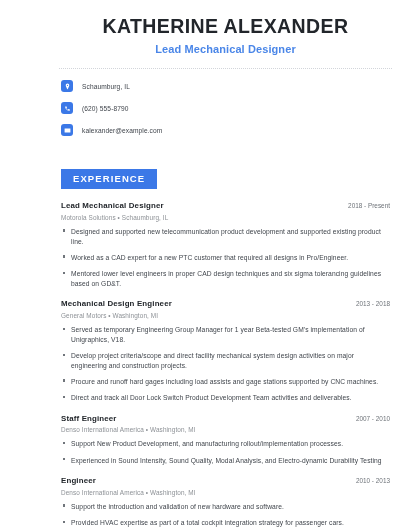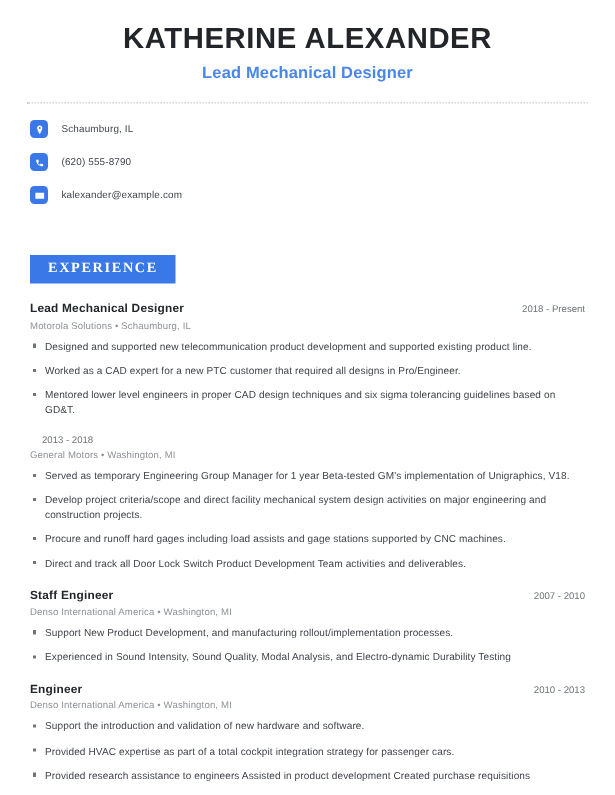--- a/index.html
+++ b/index.html
@@ -2,21 +2,21 @@
 <html><head>
 <meta charset="utf-8">
 <style>
   * { margin:0; padding:0; box-sizing:border-box; }
   html, body {
     width:410px; height:530px;
     background:#ffffff;
     font-family:"Liberation Sans", sans-serif;
     overflow:hidden;
   }
-  .page { width:410px; height:530px; position:relative; background:#fff; }
+  .page { width:410px; height:530px; position:relative; background:#fff;padding-left:41px; }
 
   
   .hdr { padding:14px 20px 0; text-align:center; }
   .name {
     font-size:19.5px; font-weight:bold; color:#22262b;
     letter-spacing:0.4px; line-height:1.25;
   }
   .role {
     font-size:11px; font-weight:bold; color:#4a86e8;
     margin-top:5px; letter-spacing:0.1px;
@@ -33,21 +33,21 @@
   .crow { display:flex; align-items:center; margin-bottom:10px; }
   .cbadge {
     width:12px; height:12px; border-radius:3px;
     background:#3b78e7; flex:0 0 auto;
     display:flex; align-items:center; justify-content:center;
   }
   .cbadge svg { display:block; }
   .ctext { font-size:6.6px; color:#3f444b; margin-left:9px; letter-spacing:0.1px; }
 
   
-  .sec { margin-top:32px; padding:0 20px;font-family:Liberation Serif, serif; }
+  .sec { margin-top:32px; padding:0 20px; }
   .badge {
     display:inline-block; background:#3b78e7; color:#fff;
     font-size:9.5px; font-weight:bold; letter-spacing:1.1px;
     padding:4px 12px 5px;
   }
 
   
   .jobs { padding:0 20px; margin-top:12px; }
   .job { margin-bottom:11px; }
   .jobhead { display:flex; align-items:baseline; justify-content:space-between; }
@@ -122,20 +122,21 @@
       <div class="jmeta">Motorola Solutions  •  Schaumburg, IL</div>
       <ul class="blist">
         <li>Designed and supported new telecommunication product development and supported existing product line.</li>
         <li>Worked as a CAD expert for a new PTC customer that required all designs in Pro/Engineer.</li>
         <li>Mentored lower level engineers in proper CAD design techniques and six sigma tolerancing guidelines based on GD&amp;T.</li>
       </ul>
     </div>
 
     <div class="job">
       <div class="jobhead">
+        <span class="jtitle">Mechanical Design Engineer</span>
         <span class="jdate">2013 - 2018</span>
       </div>
       <div class="jmeta">General Motors  •  Washington, MI</div>
       <ul class="blist">
         <li>Served as temporary Engineering Group Manager for 1 year Beta-tested GM's implementation of Unigraphics, V18.</li>
         <li>Develop project criteria/scope and direct facility mechanical system design activities on major engineering and construction projects.</li>
         <li>Procure and runoff hard gages including load assists and gage stations supported by CNC machines.</li>
         <li>Direct and track all Door Lock Switch Product Development Team activities and deliverables.</li>
       </ul>
     </div>

